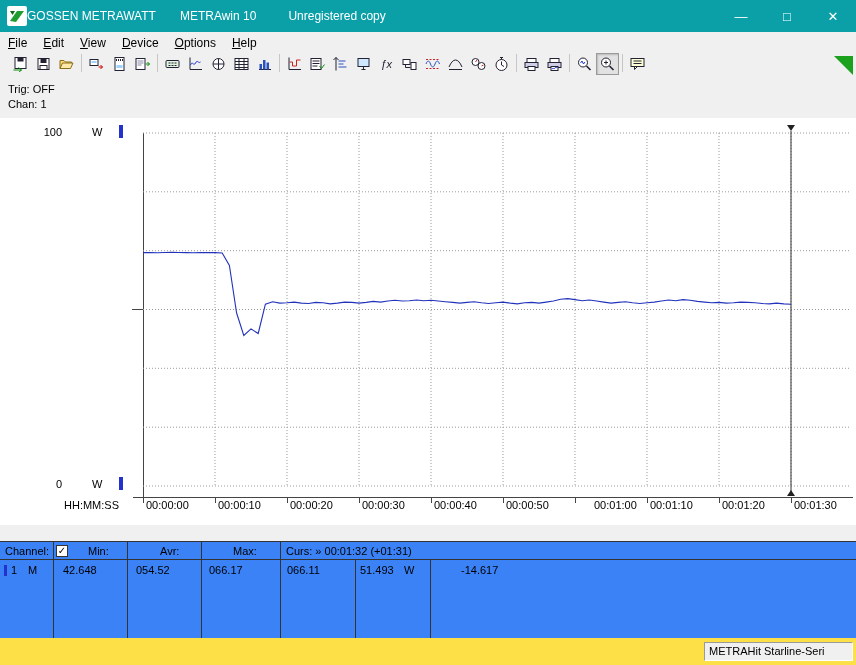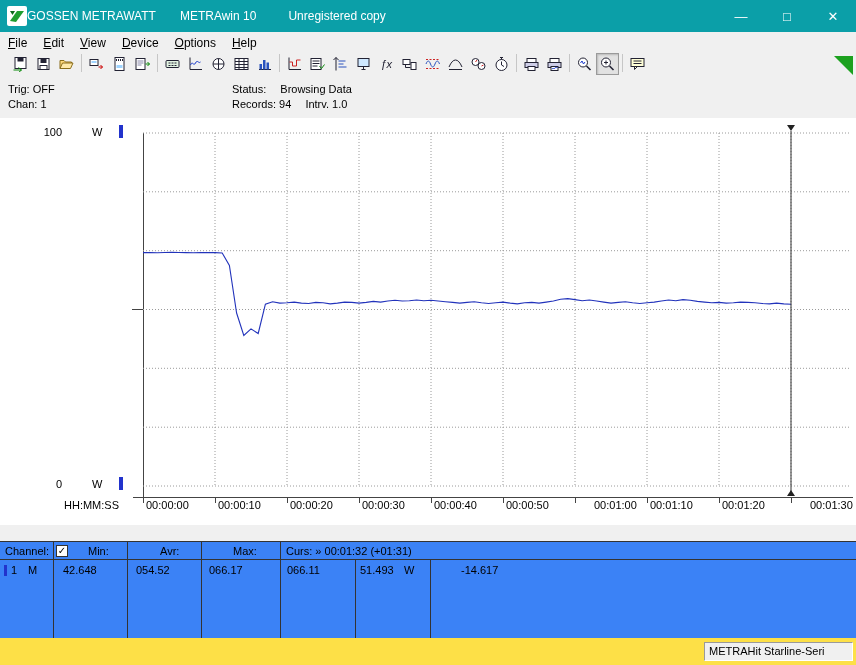--- a/index.html
+++ b/index.html
@@ -294,30 +294,20 @@
       <path d="M5 10.5 v3 l3 -3 z" fill="#ffffd8" stroke="#223"></path>
     </svg>
   </div>
 </div>
 <div class="corner-tri"></div>
 
 <div class="infobar">
   <div class="info-left">
     <div>Trig: OFF</div>
     <div>Chan: 1</div>
-  </div>
-  <div class="info-mid">
-    <div>
-      <span>Status:</span>
-      <span class="gapL">Browsing Data</span>
-    </div>
-    <div>
-      <span>Records: 94</span>
-      <span class="gapL">Intrv. 1.0</span>
-    </div>
   </div>
 </div>
 
 <div class="chart-panel">
   <span class="yl" id="ylab-top">100</span>
   <span class="yl" id="yunit-top">W</span>
   <span class="yl" id="ylab-bot">0</span>
   <span class="yl" id="yunit-bot">W</span>
   <div class="chmark" id="chmark-top"></div>
   <div class="chmark" id="chmark-bot"></div>
@@ -362,21 +352,21 @@
       <span class="xlab" style="left: 434px;">00:00:40</span>
       <div class="xtick" style="left: 503px;"></div>
       <span class="xlab" style="left: 506px;">00:00:50</span>
       <div class="xtick" style="left: 575px;"></div>
       <span class="xlab" style="left: 578px; margin-left: 16px;">00:01:00</span>
       <div class="xtick" style="left: 647px;"></div>
       <span class="xlab" style="left: 650px;">00:01:10</span>
       <div class="xtick" style="left: 719px;"></div>
       <span class="xlab" style="left: 722px;">00:01:20</span>
       <div class="xtick" style="left: 791px;"></div>
-      <span class="xlab" style="left: 794px; margin-left: 16px;">00:01:30</span>
+      <span class="xlab" style="left: 794px;">00:01:30</span>
     </div>
 </div>
 
 <div class="stats">
   <div class="vline" style="left:53px"></div>
   <div class="vline" style="left:127px"></div>
   <div class="vline" style="left:201px"></div>
   <div class="vline" style="left:280px"></div>
   <div class="vline sub" style="left:355px"></div>
   <div class="vline sub" style="left:430px"></div>

